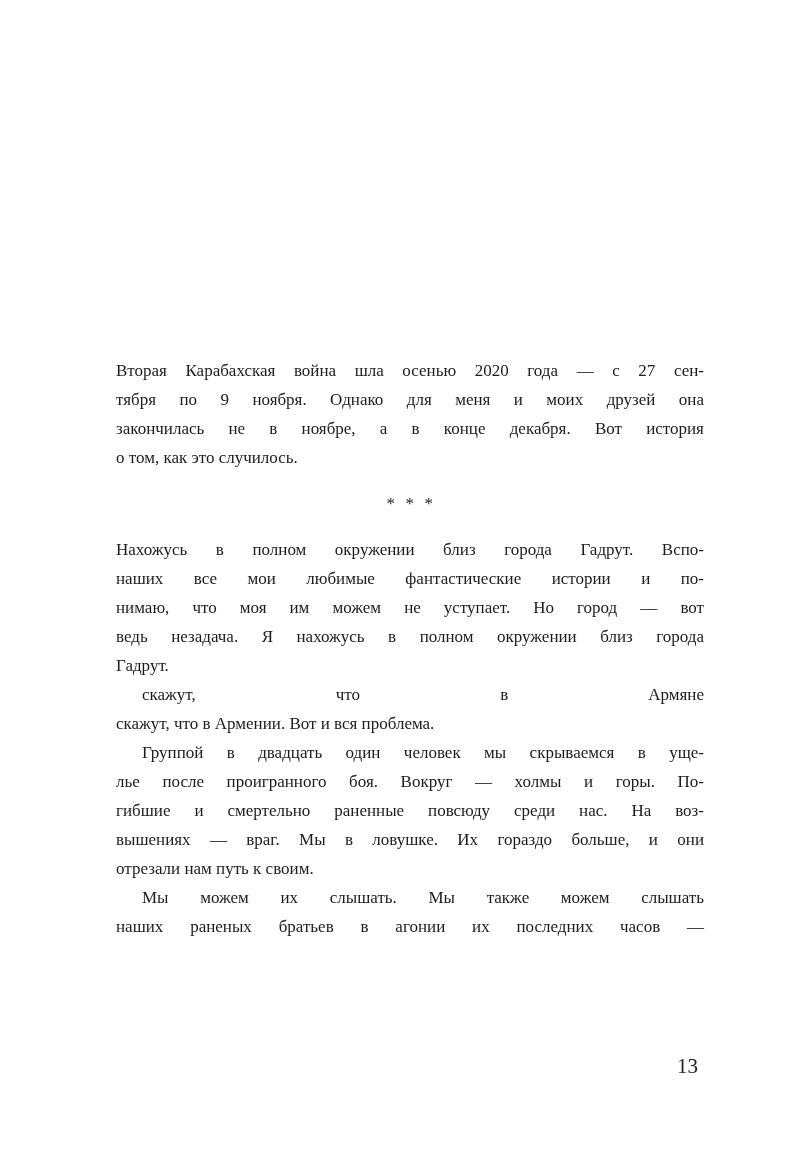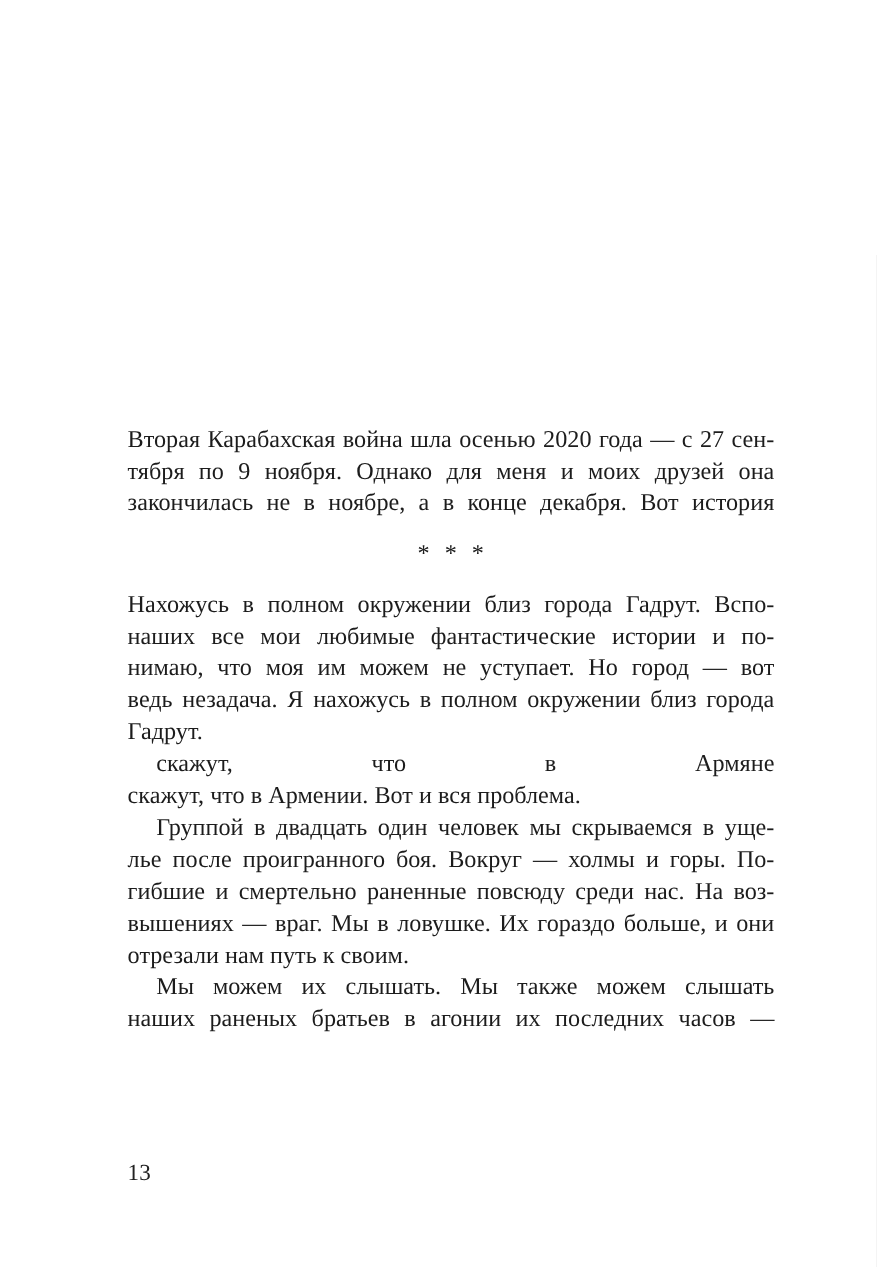--- a/index.html
+++ b/index.html
@@ -10,23 +10,23 @@
     margin: 0 auto;
     background: #ffffff;
     overflow: hidden;
     font-family: "Liberation Serif", "DejaVu Serif", serif;
     color: #1c1c1c;
     -webkit-font-smoothing: antialiased;
   }
   .text-block {
     position: absolute;
     left: 116px;
-    top: 384px;
+    top: 356px;
     width: 588px;
-    font-size: 22px;
+    font-size: 17px;
     line-height: 29px;
   }
   .paragraph { margin: 0; }
   .line { height: 29px; white-space: nowrap; }
   .line.justify {
     display: flex;
     justify-content: space-between;
     white-space: normal;
   }
   .line.justify span { white-space: nowrap; }
@@ -38,21 +38,21 @@
     word-spacing: 0.33em;
     letter-spacing: 0.02em;
   }
   .folio {
     position: absolute;
     left: 116px;
     top: 1052px;
     width: 588px;
     box-sizing: border-box;
     padding-right: 6px;
-    text-align: left;
+    text-align: right;
     font-size: 21px;
     line-height: 29px;
     color: #222222;
   }
 </style>
 </head>
 <body>
 
 <div class="page">
   <main class="text-block">
@@ -88,20 +88,21 @@
           <span>не</span>
           <span>в</span>
           <span>ноябре,</span>
           <span>а</span>
           <span>в</span>
           <span>конце</span>
           <span>декабря.</span>
           <span>Вот</span>
           <span>история</span>
         </div>
+        <div class="line">о том, как это случилось.</div>
       </div>
       <div class="separator">* * *</div>
       <div class="paragraph">
         <div class="line justify">
           <span>Нахожусь</span>
           <span>в</span>
           <span>полном</span>
           <span>окружении</span>
           <span>близ</span>
           <span>города</span>

